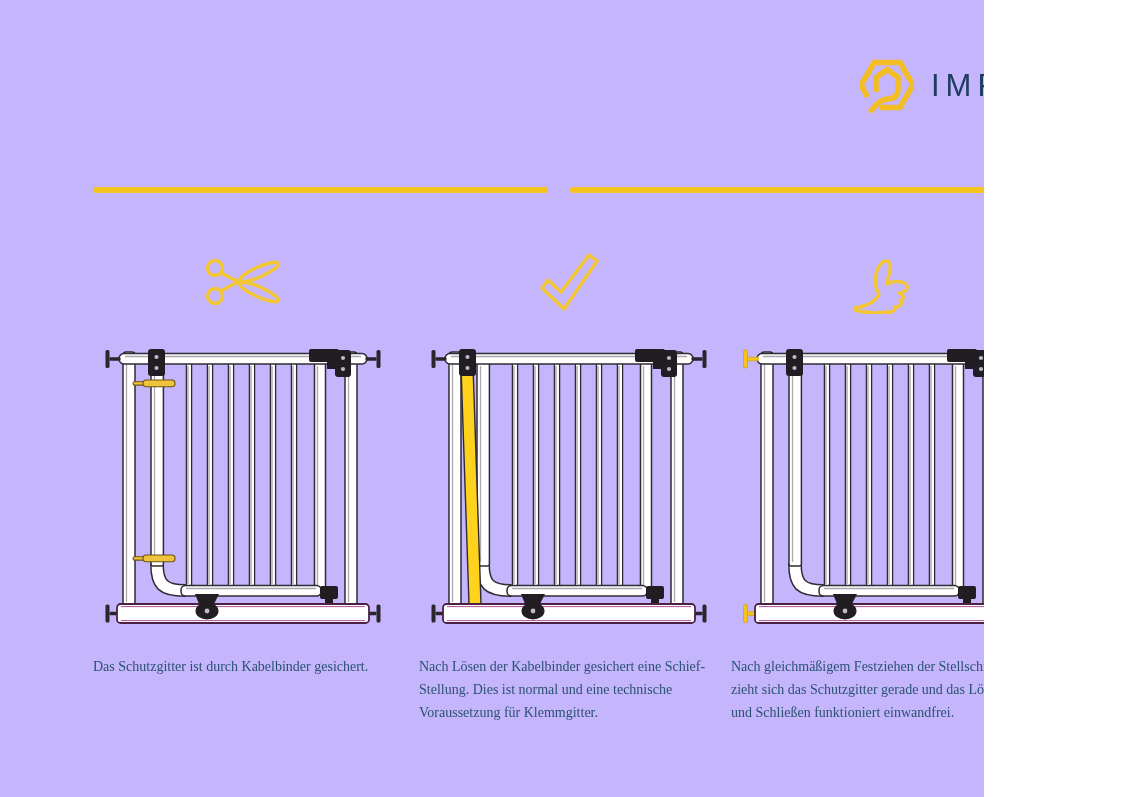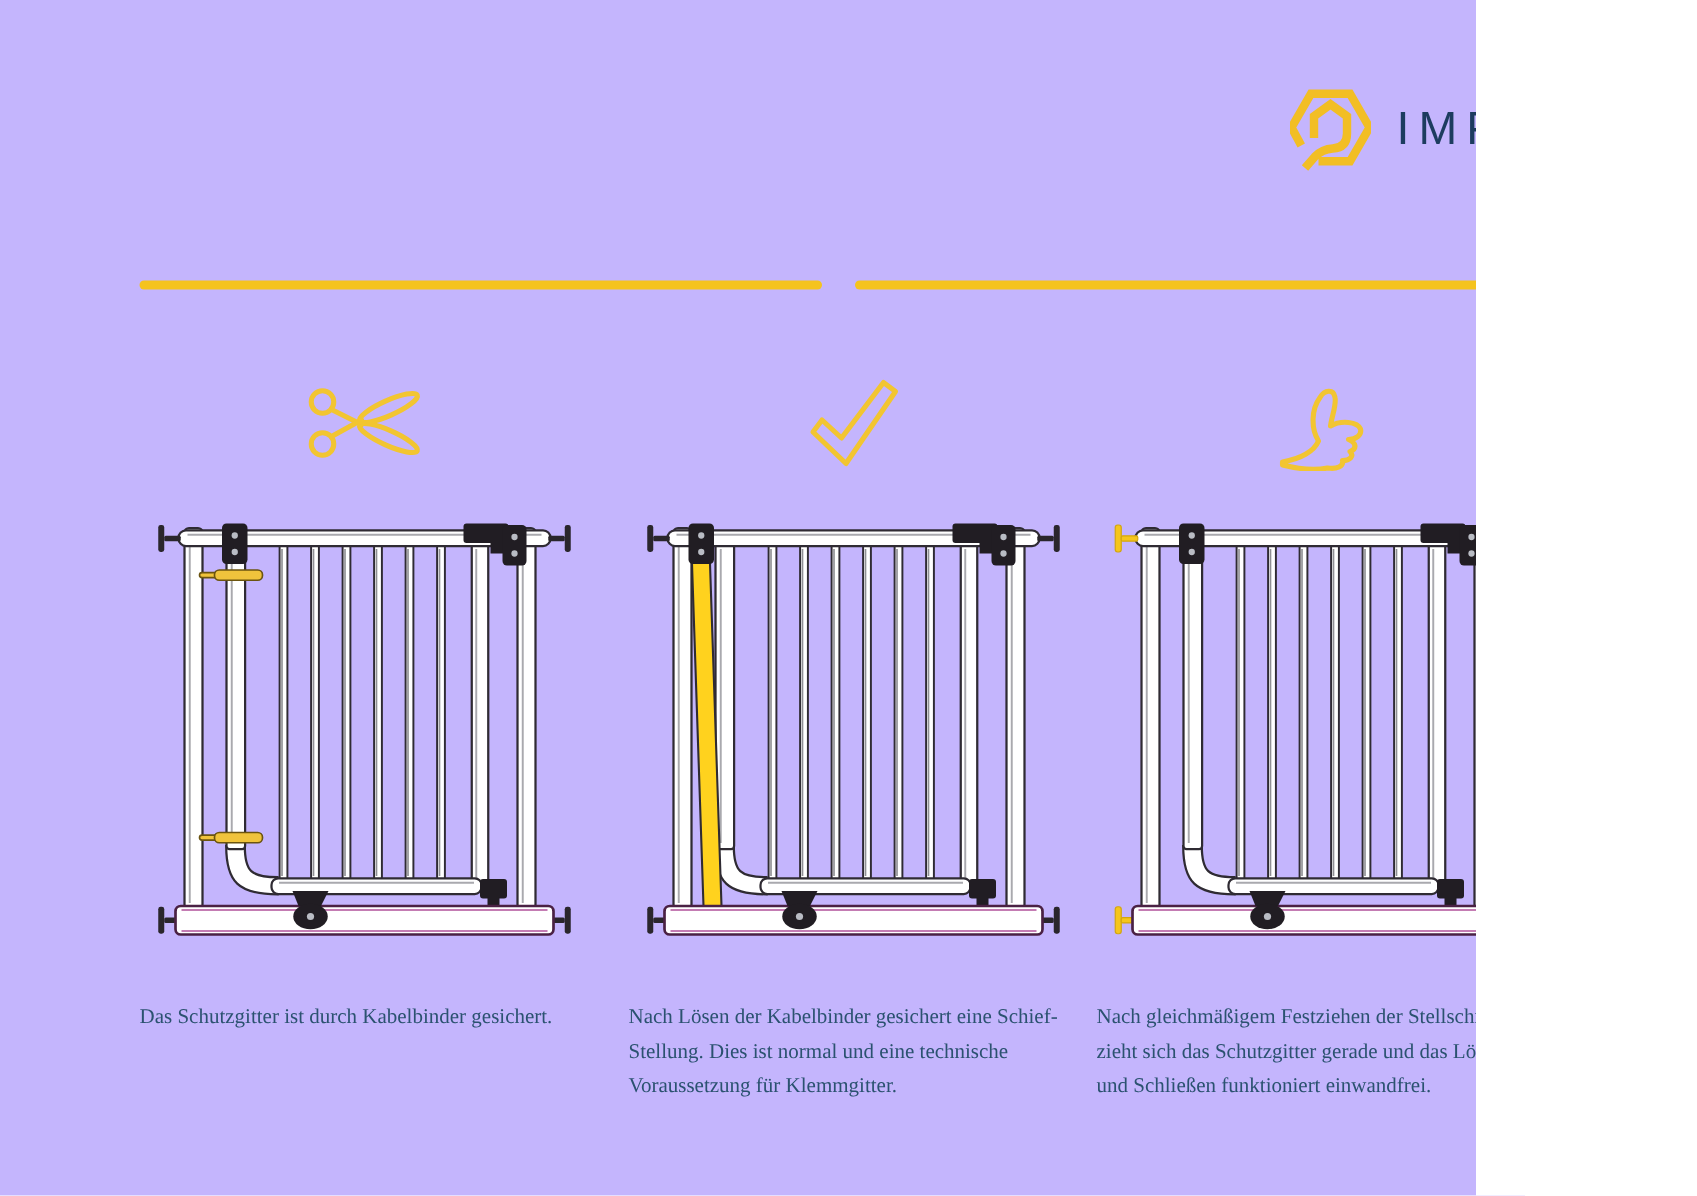--- a/index.html
+++ b/index.html
@@ -18,21 +18,21 @@
   .divider{position:absolute;top:187px;height:6px;background:#F5C31E;border-radius:3px;}
   .divider.left{left:93px;width:455px;}
   .divider.right{left:570px;width:454px;}
 
   
   .panel{position:absolute;top:238px;width:300px;}
   .panel.p1{left:93px;} .panel.p2{left:419px;} .panel.p3{left:731px;}
   .icon-wrap{height:88px;display:flex;justify-content:center;align-items:center;}
   .step-icon{stroke:#F2C531;fill:none;stroke-width:3.4;stroke-linecap:round;stroke-linejoin:round;}
   .gate-mount{margin-top:12px;width:300px;height:300px;}
-  .caption{margin:30px 0 0 0;width:330px;font-size:14px;line-height:1.64;color:#2b5270;
+  .caption{margin:18px 0 0 0;width:330px;font-size:14px;line-height:1.64;color:#2b5270;
            white-space:pre-line;}
 
   
   .tube{fill:#ffffff;stroke:#2f2b33;stroke-width:1.5;}
   .thin{stroke-width:1.3;}
   .shade{stroke:#a9a9ae;stroke-width:1.3;fill:none;}
   .shade2{stroke:#8f8f94;stroke-width:1.1;fill:none;}
   .blk{fill:#211d23;stroke:none;}
   .dot{fill:#b9bcc4;stroke:none;}
   .tscrew{fill:#2a262c;stroke:none;}

